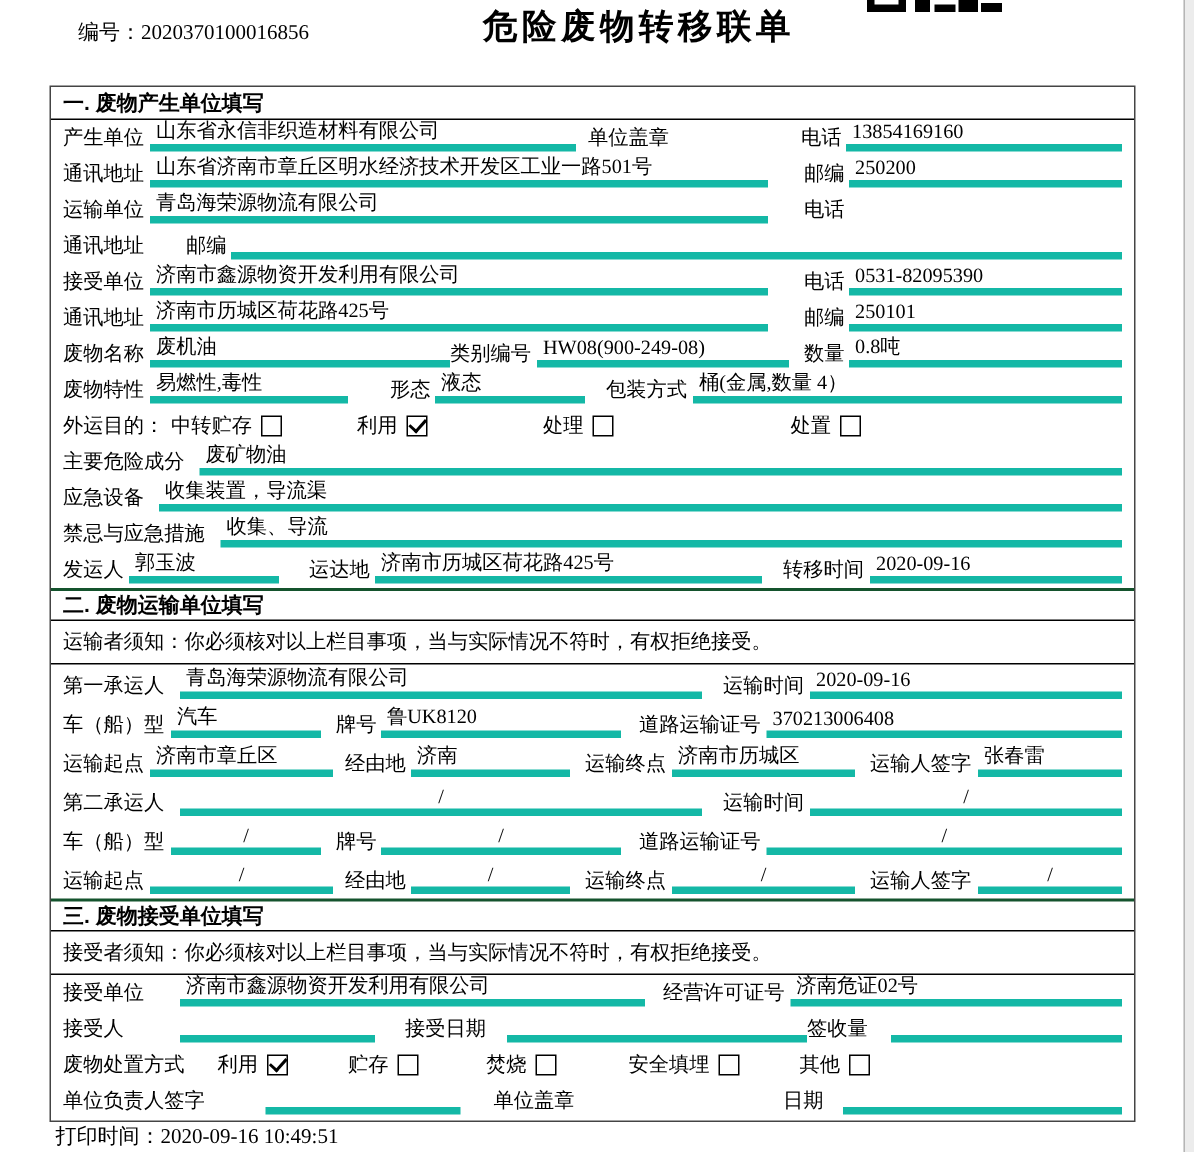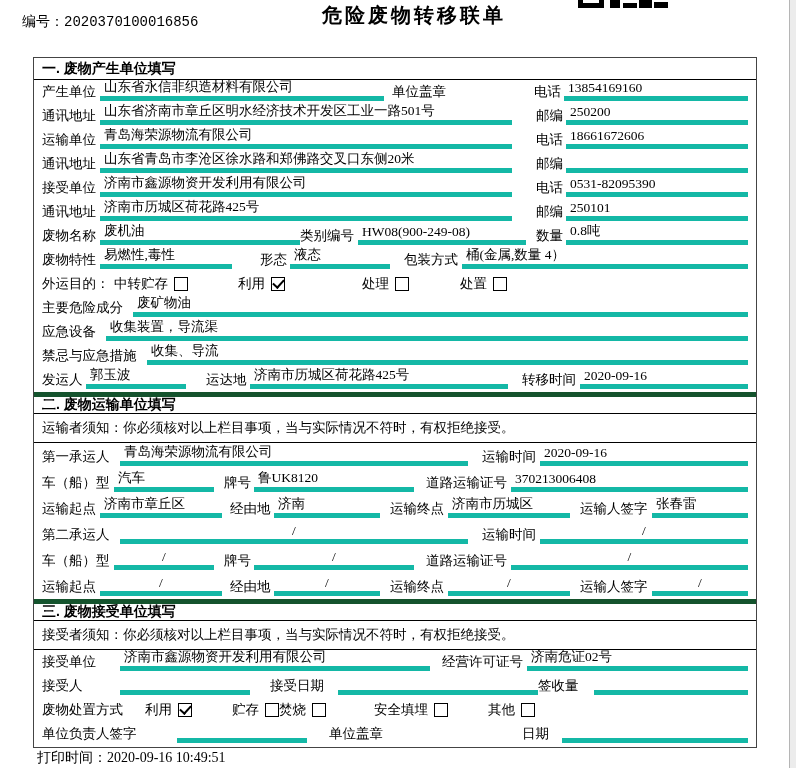--- a/index.html
+++ b/index.html
@@ -1,30 +1,30 @@
 <!DOCTYPE html>
 <html><head>
 <meta charset="utf-8">
 <style>
   html,body{margin:0;padding:0;background:#fff;}
   .page{position:relative;width:796px;height:768px;background:#fff;color:#000;
         font-family:"Liberation Serif","DejaVu Serif",serif;overflow:hidden;}
   .page-edge{position:absolute;right:0;top:0;width:6px;height:768px;background:#ececec;border-left:1px solid #b5b5b5;}
-  .docnum{position:absolute;left:22px;top:13px;font-size:14px;white-space:nowrap;font-family:Liberation Mono, monospace;}
-  .doc-title{position:absolute;left:322px;top:2px;font-size:20px;font-weight:700;letter-spacing:3px;
+  .docnum{position:absolute;left:52px;top:13px;font-size:14px;white-space:nowrap;}
+  .doc-title{position:absolute;left:322px;top:2px;font-size:23px;font-weight:700;letter-spacing:3px;
              font-family:"Liberation Sans","DejaVu Sans",sans-serif;white-space:nowrap;}
   .qr{position:absolute;left:578px;top:0;width:96px;height:9px;}
   .qr .sq{position:absolute;left:0;top:-18px;width:16px;height:16px;border:5px solid #000;background:#fff;}
   .qr .b{position:absolute;background:#000;}
   .tbl{position:absolute;left:33px;top:57px;width:724px;height:691px;box-sizing:border-box;
        border:1.5px solid #444;display:flex;flex-direction:column;font-size:13.5px;overflow:hidden;}
   .sec-h{flex:none;height:22px;box-sizing:border-box;display:flex;align-items:center;padding:0 8px;
          font-weight:700;font-size:14px;border-bottom:1px solid #000;
          font-family:"Liberation Sans","DejaVu Sans",sans-serif;text-align:center;}
-  .sec-h.mid{border-top:5px solid #14532d;}
+  .sec-h.mid{border-top:2px solid #14532d;}
   .note{flex:none;height:29px;box-sizing:border-box;display:flex;align-items:center;padding:0 8px;
         border-bottom:1px solid #000;}
   .r{flex:none;height:24px;box-sizing:border-box;display:flex;align-items:flex-end;padding:0 8px 3px 8px;}
   .s2r{height:26px;}
   .lbl{flex:none;white-space:nowrap;overflow:hidden;}
   .w2{width:30px}.w3{width:44px}.w4{width:58px}.w5{width:72px}.w6{width:85px}.w7{width:99px}
   .f{flex:none;border-bottom:5px solid #14b8a6;white-space:nowrap;overflow:hidden;padding:0 4px;box-sizing:border-box;}
   .gr{flex:1 1 auto;margin-top:11px;}
   .ctr{text-align:center;}
   .cb{flex:none;position:relative;width:12px;height:12px;border:1.5px solid #000;margin:0 0 2px 6px;}
@@ -65,26 +65,24 @@
       <span class="lbl w4">通讯地址</span>
       <span class="f" style="width:412px">山东省济南市章丘区明水经济技术开发区工业一路501号</span>
       <span class="lbl w2" style="margin-left:24px">邮编</span>
       <span class="f gr">250200</span>
     </div>
 
     <div class="r">
       <span class="lbl w4">运输单位</span>
       <span class="f" style="width:412px">青岛海荣源物流有限公司</span>
       <span class="lbl w2" style="margin-left:24px">电话</span>
-      <span class="f gr">18661672606</span>
     </div>
 
     <div class="r">
       <span class="lbl w4">通讯地址</span>
-      <span class="f" style="width:412px">山东省青岛市李沧区徐水路和郑佛路交叉口东侧20米</span>
       <span class="lbl w2" style="margin-left:24px">邮编</span>
       <span class="f gr"></span>
     </div>
 
     <div class="r">
       <span class="lbl w4">接受单位</span>
       <span class="f" style="width:412px">济南市鑫源物资开发利用有限公司</span>
       <span class="lbl w2" style="margin-left:24px">电话</span>
       <span class="f gr">0531-82095390</span>
     </div>
@@ -115,21 +113,21 @@
     </div>
 
     <div class="r">
       <span class="lbl w5">外运目的：</span>
       <span class="lbl">中转贮存</span>
       <span class="cb"></span>
       <span class="lbl" style="margin-left:50px">利用</span>
       <span class="cb checked"></span>
       <span class="lbl" style="margin-left:77px">处理</span>
       <span class="cb"></span>
-      <span class="lbl" style="margin-left:51px">处置</span>
+      <span class="lbl" style="margin-left:118px">处置</span>
       <span class="cb"></span>
     </div>
 
     <div class="r">
       <span class="lbl w6">主要危险成分</span>
       <span class="f gr" style="margin-left:6px">废矿物油</span>
     </div>
 
     <div class="r">
       <span class="lbl w4">应急设备</span>
@@ -225,21 +223,21 @@
       <span class="lbl w3" style="">签收量</span>
       <span class="f gr" style="margin-left:12px"></span>
     </div>
 
     <div class="r">
       <span class="lbl w6">废物处置方式</span>
       <span class="lbl" style="margin-left:18px">利用</span>
       <span class="cb checked"></span>
       <span class="lbl" style="margin-left:40px">贮存</span>
       <span class="cb"></span>
-      <span class="lbl" style="">焚烧</span>
+      <span class="lbl" style="margin-left:45px">焚烧</span>
       <span class="cb"></span>
       <span class="lbl" style="margin-left:48px">安全填埋</span>
       <span class="cb"></span>
       <span class="lbl" style="margin-left:40px">其他</span>
       <span class="cb"></span>
     </div>
 
     <div class="r">
       <span class="lbl w7">单位负责人签字</span>
       <span class="f" style="width:130px;margin-left:36px"></span>

